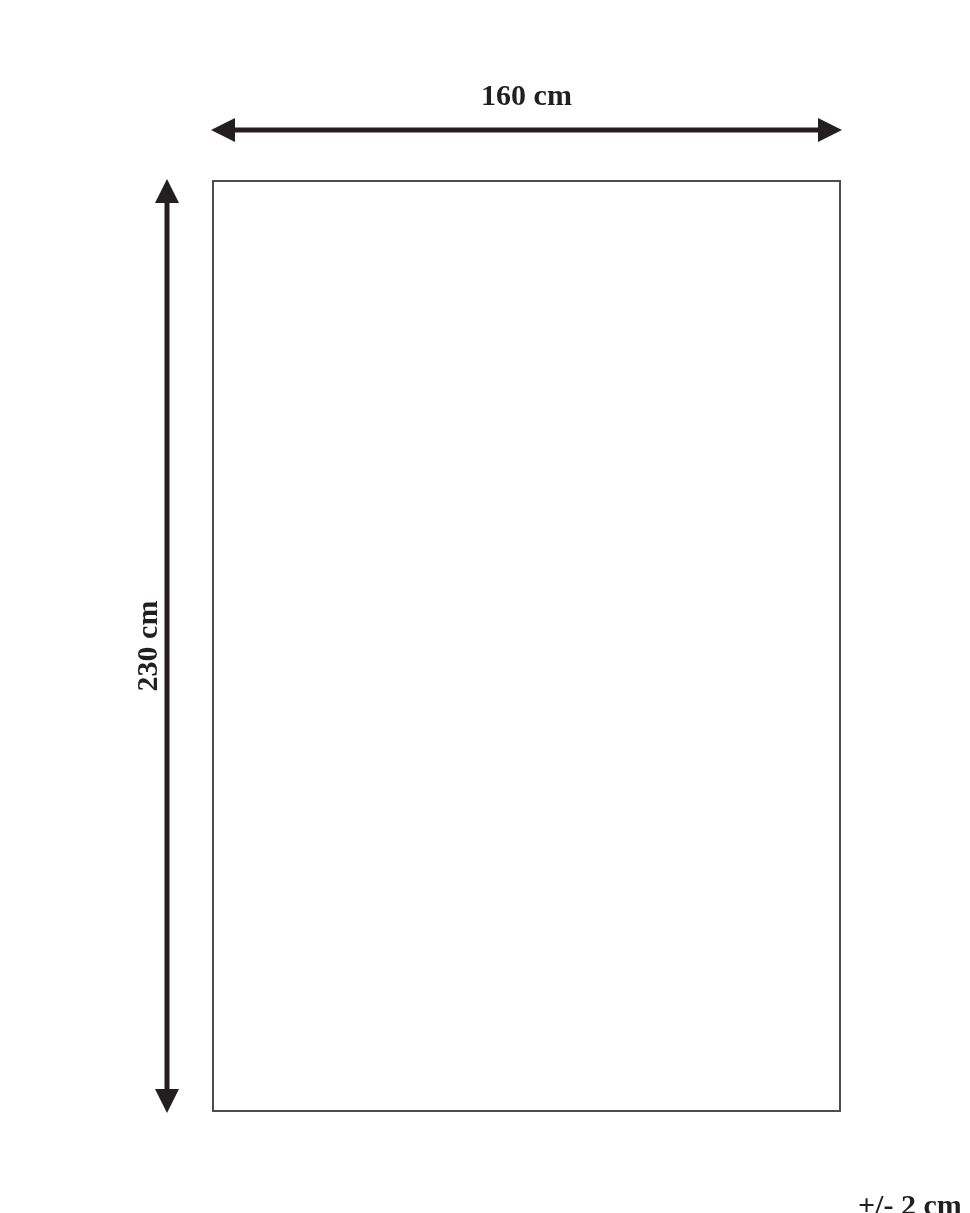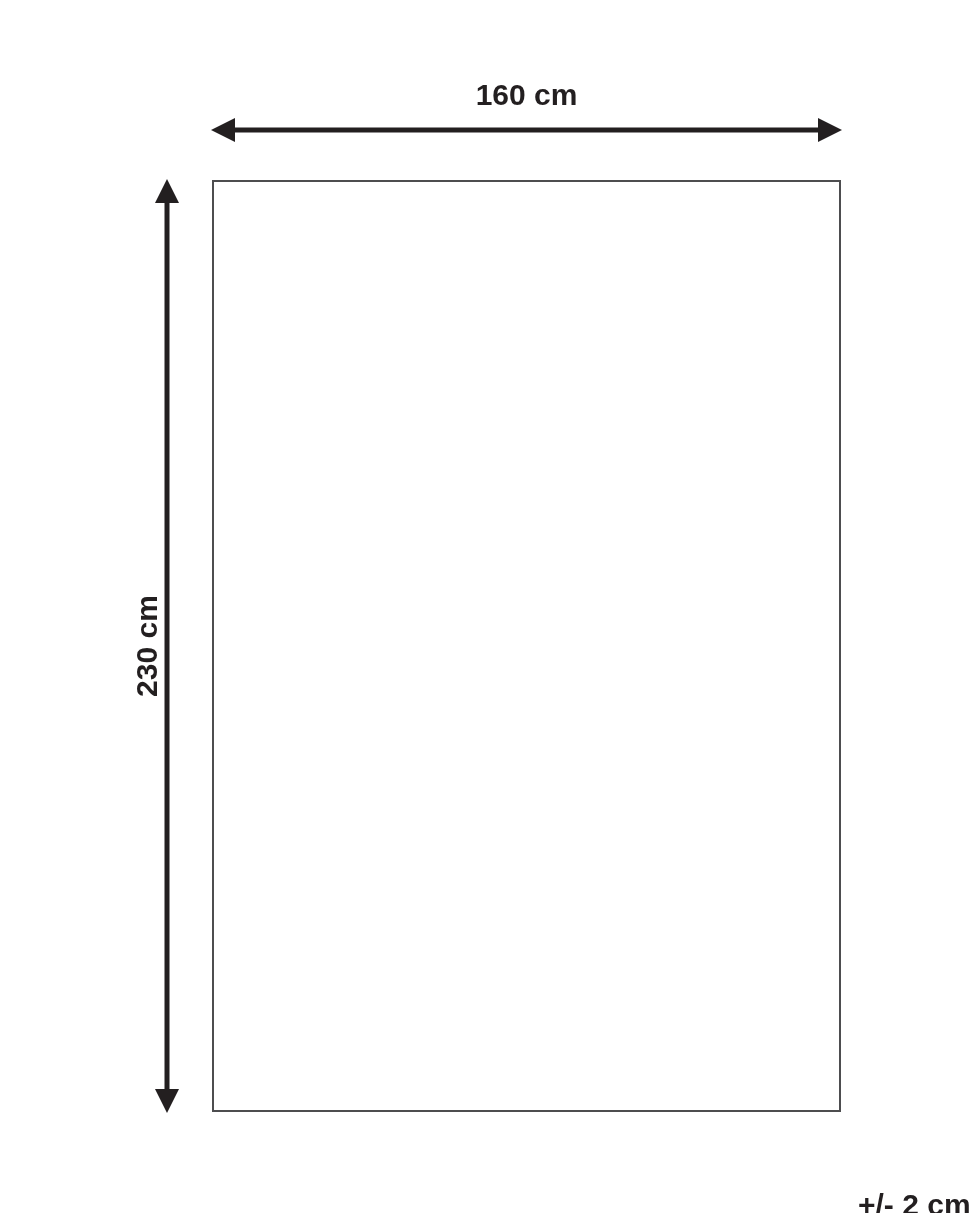--- a/index.html
+++ b/index.html
@@ -6,21 +6,21 @@
     margin: 0;
     padding: 0;
     background: #ffffff;
   }
   .canvas {
     position: relative;
     width: 970px;
     height: 1213px;
     background: #ffffff;
     overflow: hidden;
-    font-family: Liberation Sans, sans-serif;
+    font-family: Liberation Serif, serif;
   }
   .dim-label {
     position: absolute;
     color: #231f20;
     font-size: 30px;
     font-weight: bold;
     line-height: 1;
     white-space: nowrap;
     letter-spacing: 0px;
   }

